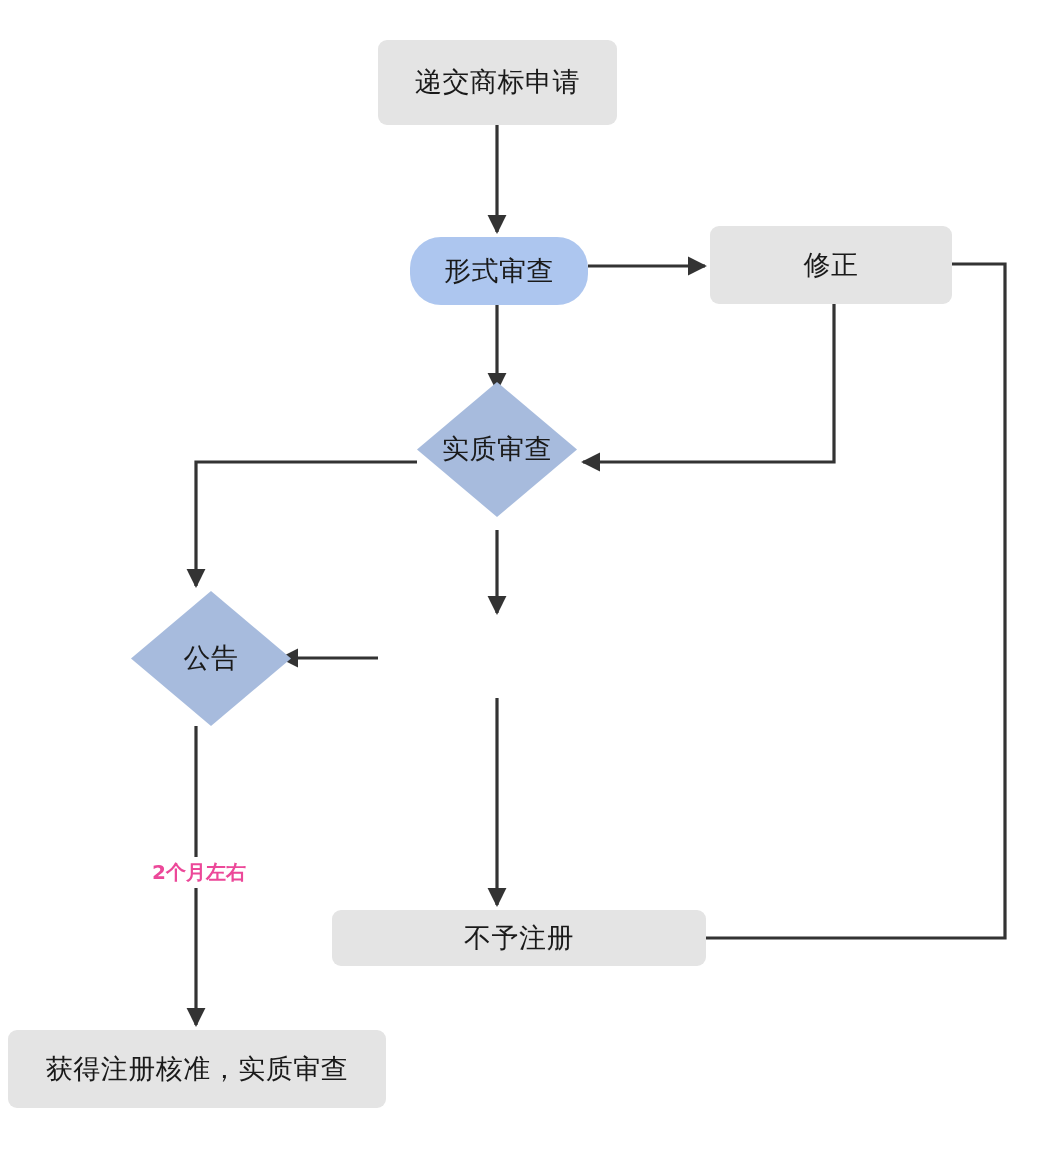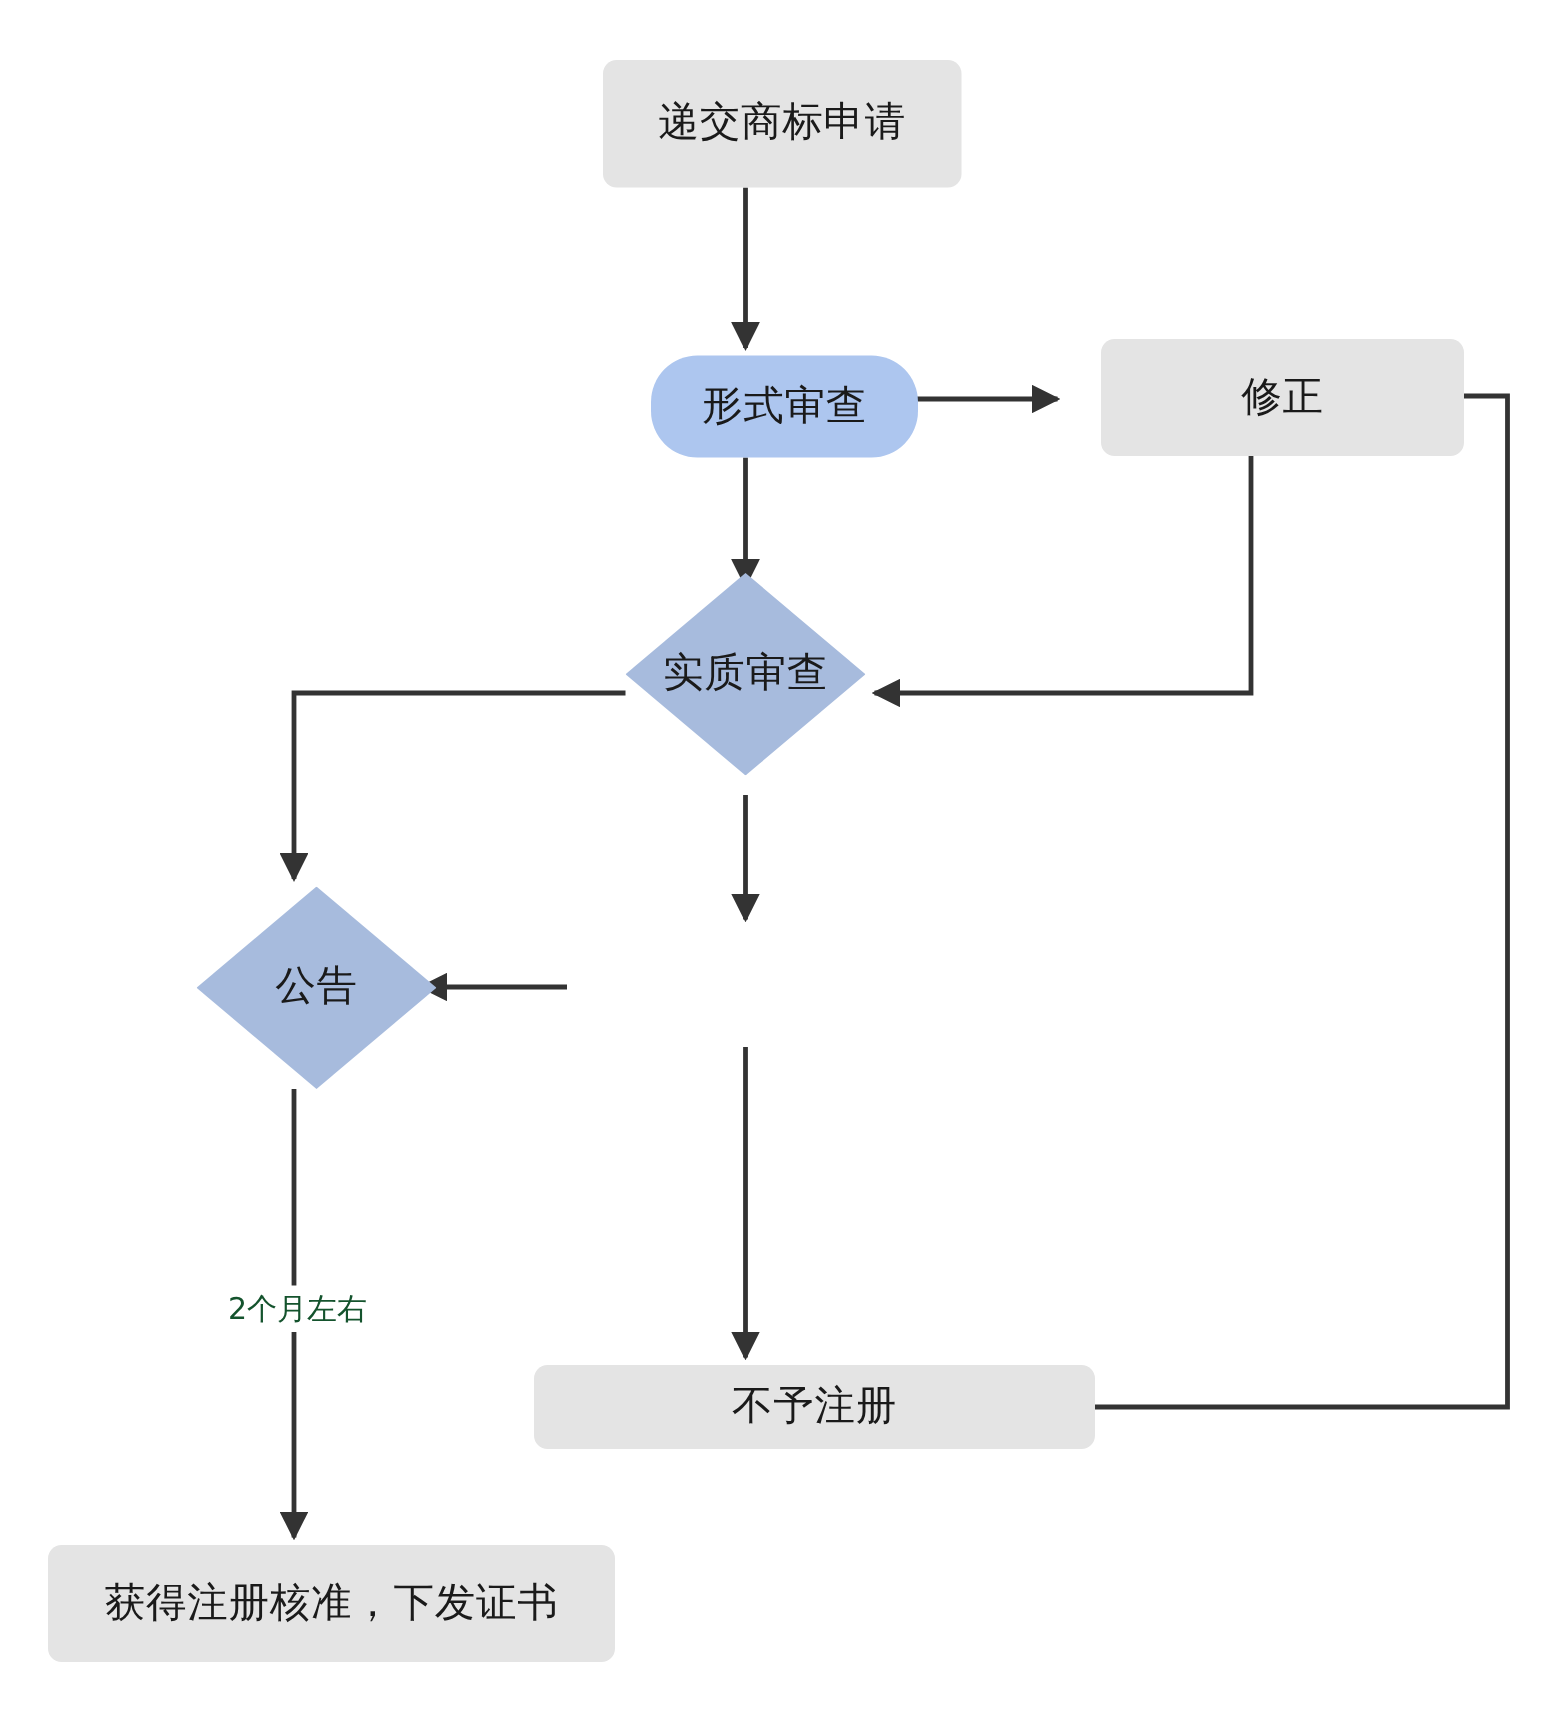--- a/index.html
+++ b/index.html
@@ -34,21 +34,20 @@
     text-align: center;
     color: #1a1a1a;
     font-size: 27px;
     line-height: 1.2;
     letter-spacing: 0.5px;
     z-index: 2;
   }
   .node.proc {
     background: #e4e4e4;
     border-radius: 9px;
-    margin-left: 24px;
   }
   .node.proc.highlight {
     background: #adc6ef;
     border-radius: 26px;
   }
   .node.decision {
     background: transparent;
   }
   .diamond-shape {
     position: absolute;
@@ -60,26 +59,27 @@
     clip-path: polygon(50% 0%, 100% 50%, 50% 100%, 0% 50%);
     z-index: -1;
   }
   .node-label {
     position: relative;
     z-index: 1;
     white-space: nowrap;
   }
   .edge-label {
     position: absolute;
-    color: #14532d;
+    color: #ec4899;
     font-size: 20px;
     white-space: nowrap;
     background: #ffffff;
     padding: 2px 4px;
     z-index: 3;
+    font-weight: bold;
   }
 </style>
 </head>
 <body>
 
 <div id="canvas">
 
   <svg id="edges" viewBox="0 0 1044 1152" width="1044" height="1152" xmlns="http://www.w3.org/2000/svg">
     <defs>
       <marker id="arrow" viewBox="0 0 10 10" refX="9" refY="5" markerWidth="6" markerHeight="6" orient="auto-start-reverse">
@@ -131,18 +131,18 @@
     <span class="diamond-shape"></span>
     <span class="node-label">公告</span>
   </div>
 
 
   <div class="node proc" style="left:332px; top:910px; width:374px; height:56px;">
     <span class="node-label">不予注册</span>
   </div>
 
   <div class="node proc" style="left:8px; top:1030px; width:378px; height:78px;">
-    <span class="node-label">获得注册核准，下发证书</span>
+    <span class="node-label">获得注册核准，实质审查</span>
   </div>
 
   <div class="edge-label" style="left:148px; top:857px;">2个月左右</div>
 
 </div>
 
 </body></html>

